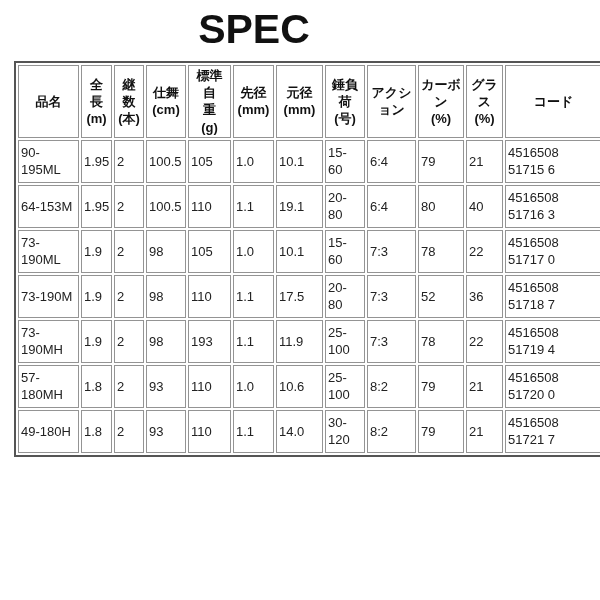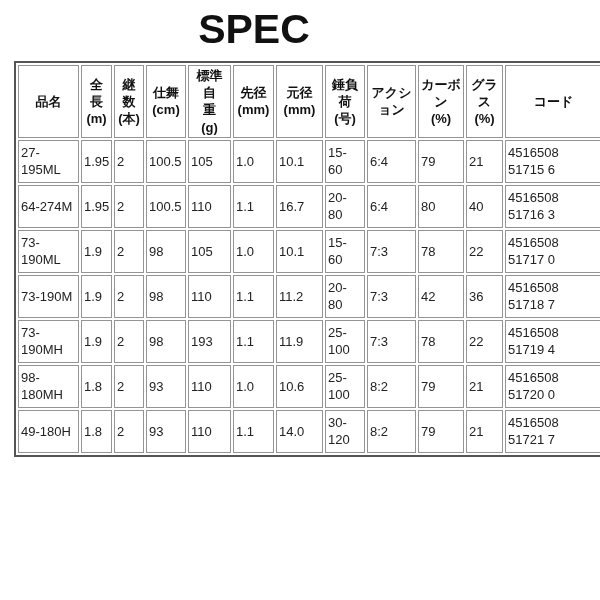--- a/index.html
+++ b/index.html
@@ -103,44 +103,44 @@
 ン
 (%)</th>
         <th>グラ
 ス
 (%)</th>
         <th>コード</th>
       </tr>
     </thead>
     <tbody>
         <tr>
-    <td>27-
+    <td>90-
 195ML</td>
     <td>1.95</td>
     <td>2</td>
     <td>100.5</td>
     <td>105</td>
     <td>1.0</td>
     <td>10.1</td>
     <td>15-
 60</td>
     <td>6:4</td>
     <td>79</td>
     <td>21</td>
     <td>4516508
 51715 6</td>
   </tr>
         <tr>
-    <td>64-274M</td>
+    <td>64-153M</td>
     <td>1.95</td>
     <td>2</td>
     <td>100.5</td>
     <td>110</td>
     <td>1.1</td>
-    <td>16.7</td>
+    <td>19.1</td>
     <td>20-
 80</td>
     <td>6:4</td>
     <td>80</td>
     <td>40</td>
     <td>4516508
 51716 3</td>
   </tr>
         <tr>
     <td>73-
@@ -159,25 +159,25 @@
     <td>4516508
 51717 0</td>
   </tr>
         <tr>
     <td>73-190M</td>
     <td>1.9</td>
     <td>2</td>
     <td>98</td>
     <td>110</td>
     <td>1.1</td>
-    <td>11.2</td>
+    <td>17.5</td>
     <td>20-
 80</td>
     <td>7:3</td>
-    <td>42</td>
+    <td>52</td>
     <td>36</td>
     <td>4516508
 51718 7</td>
   </tr>
         <tr>
     <td>73-
 190MH</td>
     <td>1.9</td>
     <td>2</td>
     <td>98</td>
@@ -186,21 +186,21 @@
     <td>11.9</td>
     <td>25-
 100</td>
     <td>7:3</td>
     <td>78</td>
     <td>22</td>
     <td>4516508
 51719 4</td>
   </tr>
         <tr>
-    <td>98-
+    <td>57-
 180MH</td>
     <td>1.8</td>
     <td>2</td>
     <td>93</td>
     <td>110</td>
     <td>1.0</td>
     <td>10.6</td>
     <td>25-
 100</td>
     <td>8:2</td>

